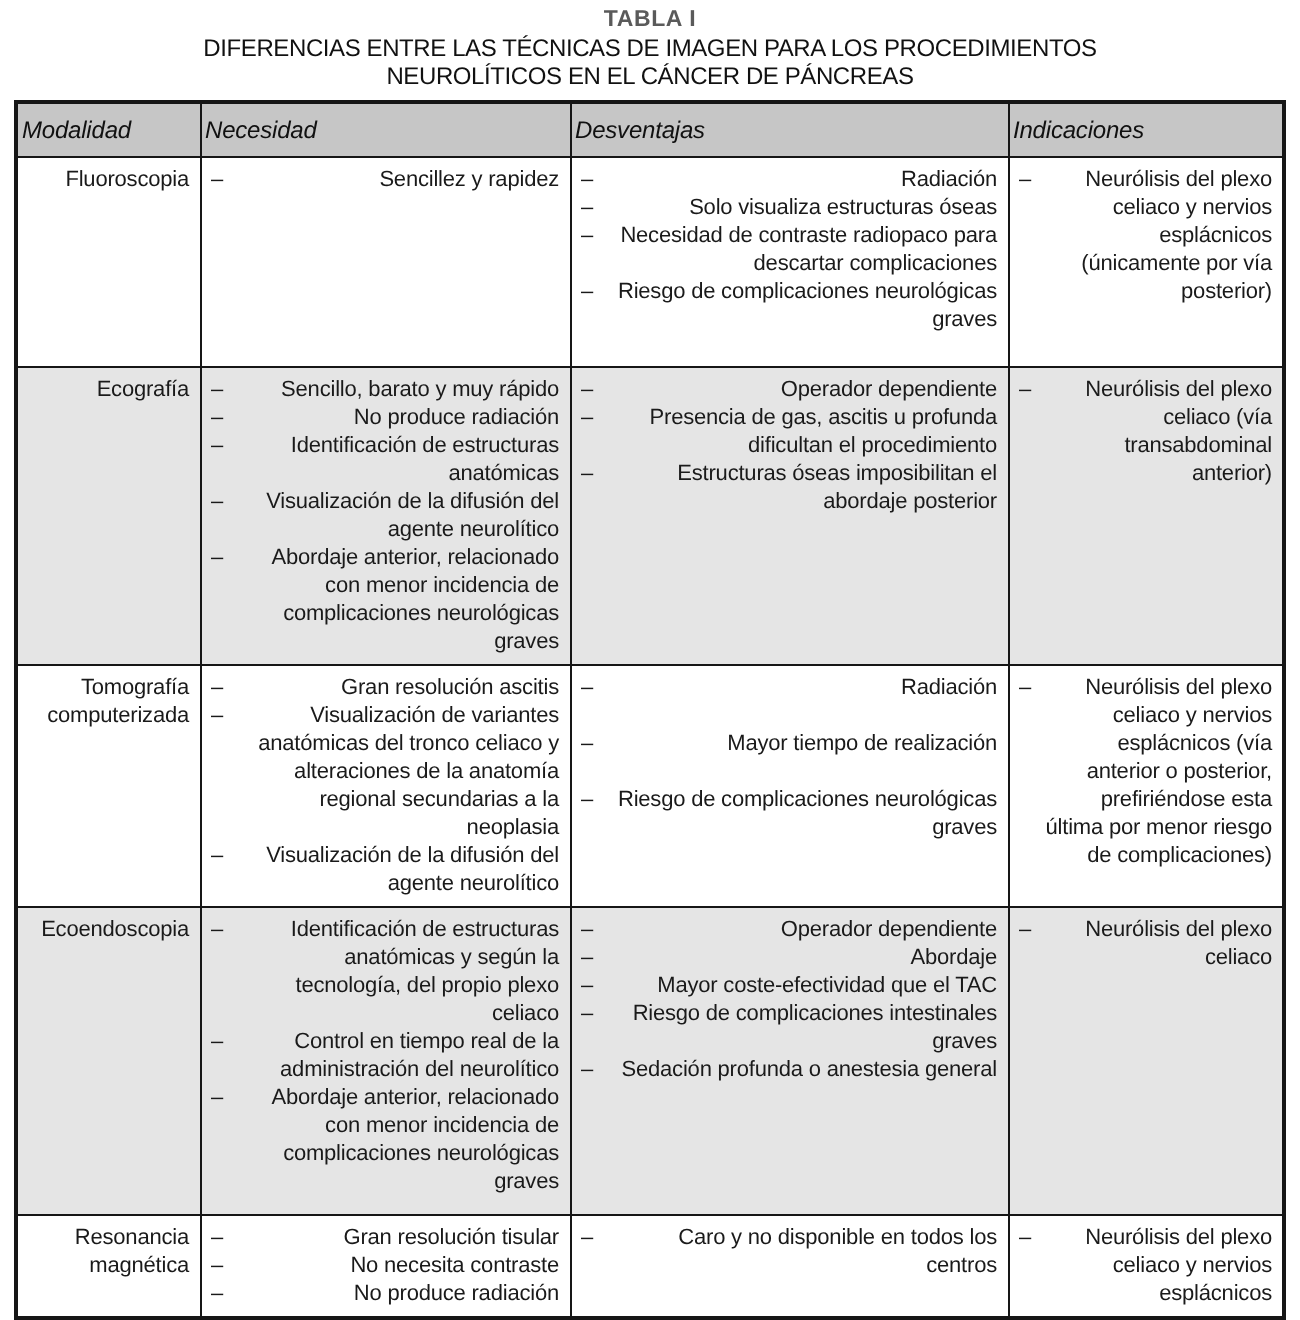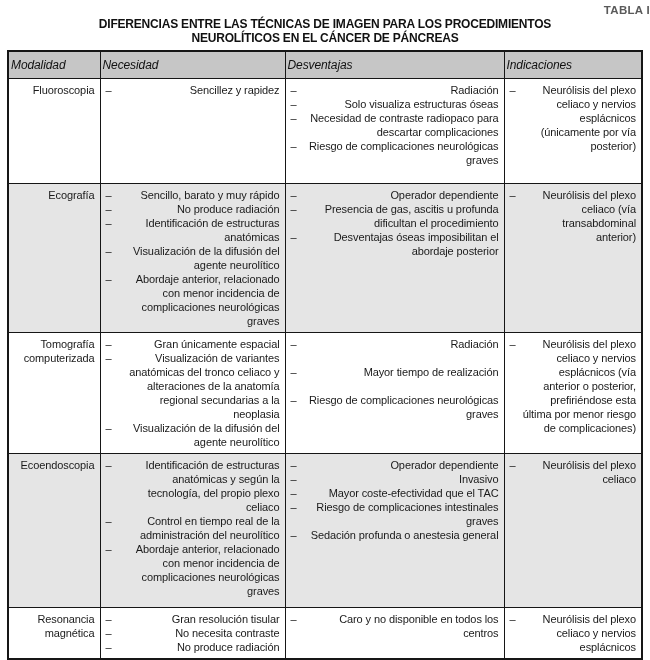--- a/index.html
+++ b/index.html
@@ -10,30 +10,30 @@
   body {
     width: 650px;
     height: 660px;
     font-family: "Liberation Sans", sans-serif;
     color: #1a1a1a;
     overflow: hidden;
   }
   .page { padding-top: 4px; }
 
   .title {
-    text-align: right;
+    text-align: center;
     font-weight: bold;
     font-size: 11.5px;
     line-height: 13px;
     color: #5a5a5a;
     letter-spacing: 0.3px;
   }
   .subtitle {
     text-align: center;
-    font-weight: bold;
+    font-weight: normal;
     font-size: 12px;
     line-height: 13.5px;
     letter-spacing: -0.2px;
     color: #111111;
     width: 470px;
     margin: 1px auto 5px auto;
   }
 
   table.cmp {
     border-collapse: collapse;
@@ -137,34 +137,34 @@
               <li>No produce radiación</li>
               <li>Identificación de estructuras anatómicas</li>
               <li>Visualización de la difusión del agente neurolítico</li>
               <li>Abordaje anterior, relacionado con menor incidencia de complicaciones neurológicas graves</li>
             </ul>
           </td>
           <td>
             <ul class="blist">
               <li>Operador dependiente</li>
               <li>Presencia de gas, ascitis u profunda dificultan el procedimiento</li>
-              <li>Desventajas óseas imposibilitan el abordaje posterior</li>
+              <li>Estructuras óseas imposibilitan el abordaje posterior</li>
             </ul>
           </td>
           <td>
             <ul class="blist">
               <li>Neurólisis del plexo celiaco (vía transabdominal anterior)</li>
             </ul>
           </td>
         </tr>
         <tr style="height: 119px;">
           <td class="modalidad">Tomografía computerizada</td>
           <td>
             <ul class="blist">
-              <li>Gran únicamente espacial</li>
+              <li>Gran resolución ascitis</li>
               <li>Visualización de variantes anatómicas del tronco celiaco y alteraciones de la anatomía regional secundarias a la neoplasia</li>
               <li>Visualización de la difusión del agente neurolítico</li>
             </ul>
           </td>
           <td>
             <ul class="blist spaced">
               <li>Radiación</li>
               <li>Mayor tiempo de realización</li>
               <li>Riesgo de complicaciones neurológicas graves</li>
             </ul>
@@ -180,21 +180,21 @@
           <td>
             <ul class="blist">
               <li>Identificación de estructuras anatómicas y según la tecnología, del propio plexo celiaco</li>
               <li>Control en tiempo real de la administración del neurolítico</li>
               <li>Abordaje anterior, relacionado con menor incidencia de complicaciones neurológicas graves</li>
             </ul>
           </td>
           <td>
             <ul class="blist">
               <li>Operador dependiente</li>
-              <li>Invasivo</li>
+              <li>Abordaje</li>
               <li>Mayor coste-efectividad que el TAC</li>
               <li>Riesgo de complicaciones intestinales graves</li>
               <li>Sedación profunda o anestesia general</li>
             </ul>
           </td>
           <td>
             <ul class="blist">
               <li>Neurólisis del plexo celiaco</li>
             </ul>
           </td>

